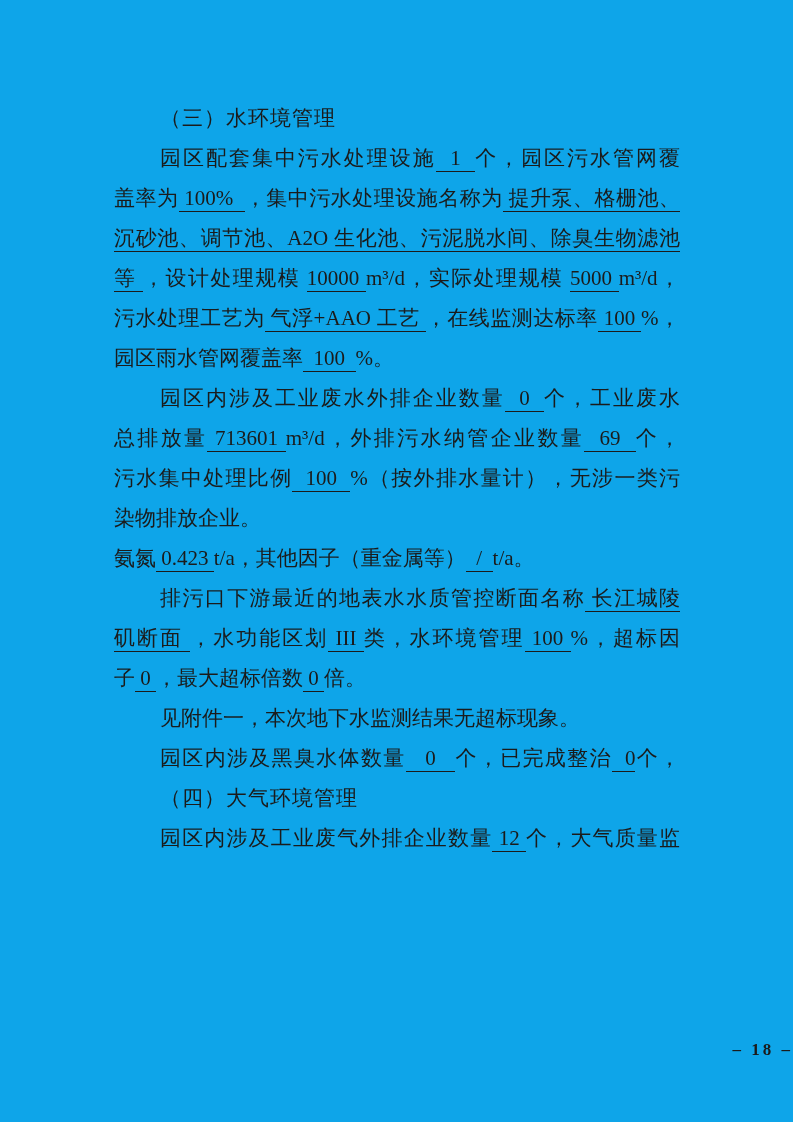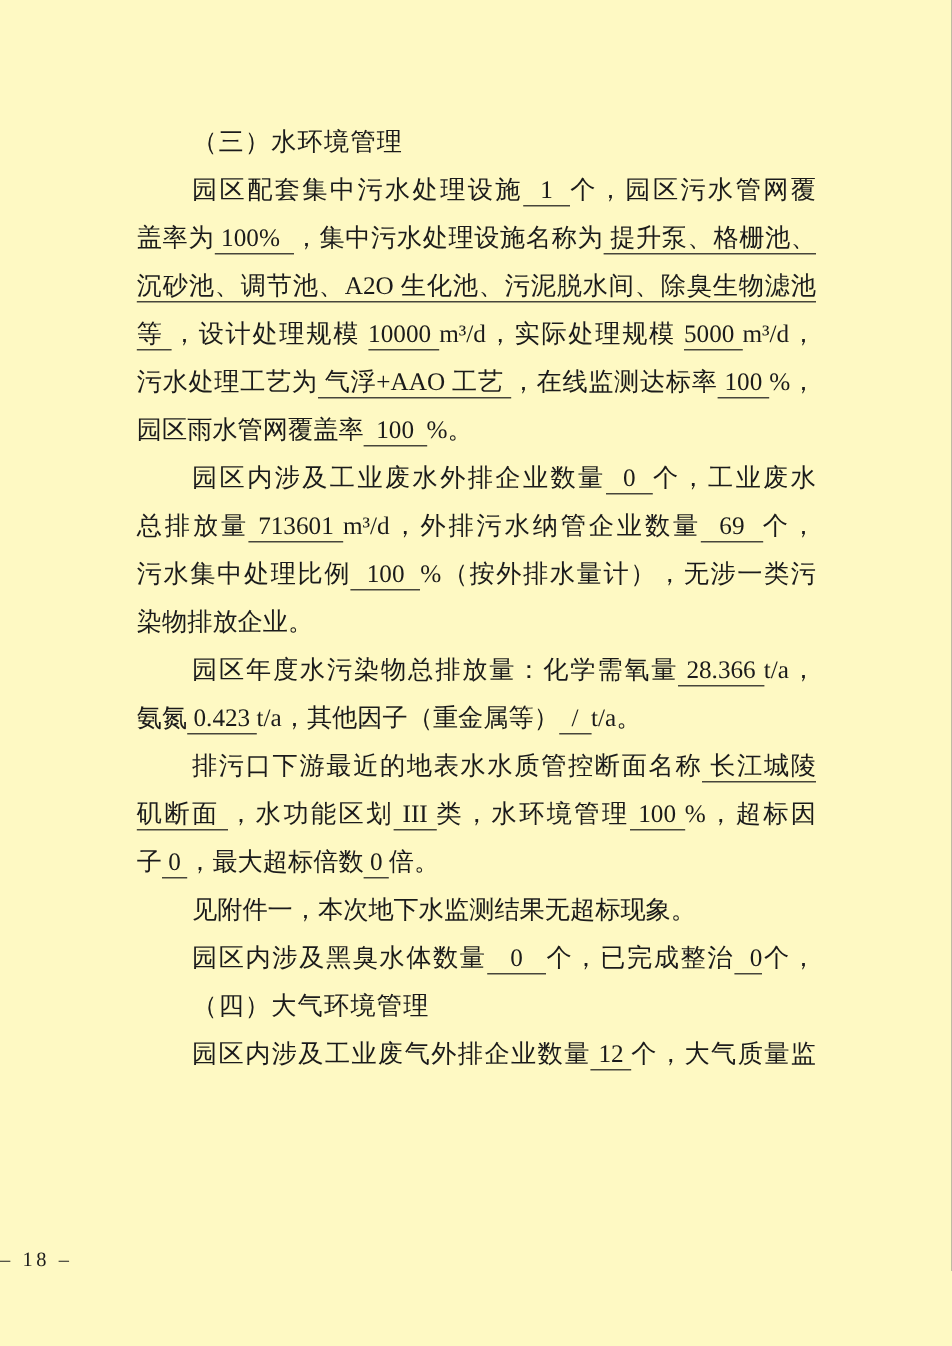--- a/index.html
+++ b/index.html
@@ -1,21 +1,21 @@
 <!DOCTYPE html>
 <html><head>
 <meta charset="utf-8">
 <style>
   html, body { margin: 0; padding: 0; background: #888; }
   .page {
     position: relative;
     width: 793px;
     height: 1122px;
     margin: 0 auto;
-    background: #fef9c3;
+    background: #0ea5e9;
     overflow: hidden;
     font-family: "Liberation Serif", "DejaVu Serif", serif;
     color: #1b1b1b;
   }
   .content {
     position: absolute;
     left: 114px;
     top: 98px;
     width: 566px;
   }
@@ -37,24 +37,25 @@
     border-bottom: 1px solid #1b1b1b;
     padding-bottom: 1px;
   }
   .footer {
     position: absolute;
     top: 1036px;
     left: 0;
     width: 100%;
     height: 28px;
     line-height: 28px;
-    text-align: left;
+    text-align: right;
     font-size: 17px;
     letter-spacing: 3px;
     color: #1b1b1b;
+    font-weight: bold;
   }
 </style>
 </head>
 <body>
 
 <div class="page">
   <div class="content">
 
     <div class="line ind h"><span>（三）水环境管理</span></div>
 
@@ -71,21 +72,20 @@
     <div class="line"><span>园区雨水管网覆盖率</span><span class="u">  100  </span><span>%。</span></div>
 
     <div class="line ind fill"><span>园区内涉及工业废水外排企业数量</span><span class="u">  0  </span><span>个，工业废水</span></div>
 
     <div class="line fill"><span>总排放量</span><span class="u"> 713601 </span><span>m³/d，外排污水纳管企业数量</span><span class="u">  69  </span><span>个，</span></div>
 
     <div class="line fill"><span>污水集中处理比例</span><span class="u">  100  </span><span>%（按外排水量计），无涉一类污</span></div>
 
     <div class="line"><span>染物排放企业。</span></div>
 
-    <div class="line ind fill"><span>园区年度水污染物总排放量：化学需氧量</span><span class="u"> 28.366 </span><span>t/a，</span></div>
 
     <div class="line"><span>氨氮</span><span class="u"> 0.423 </span><span>t/a，其他因子（重金属等）</span><span class="u">  /  </span><span>t/a。</span></div>
 
     <div class="line ind fill"><span>排污口下游最近的地表水水质管控断面名称</span><span class="u"> 长江城陵</span></div>
 
     <div class="line fill"><span class="u">矶断面 </span><span>，水功能区划</span><span class="u"> III </span><span>类，水环境管理</span><span class="u"> 100 </span><span>%，超标因</span></div>
 
     <div class="line"><span>子</span><span class="u"> 0 </span><span>，最大超标倍数</span><span class="u"> 0 </span><span>倍。</span></div>
 
 

